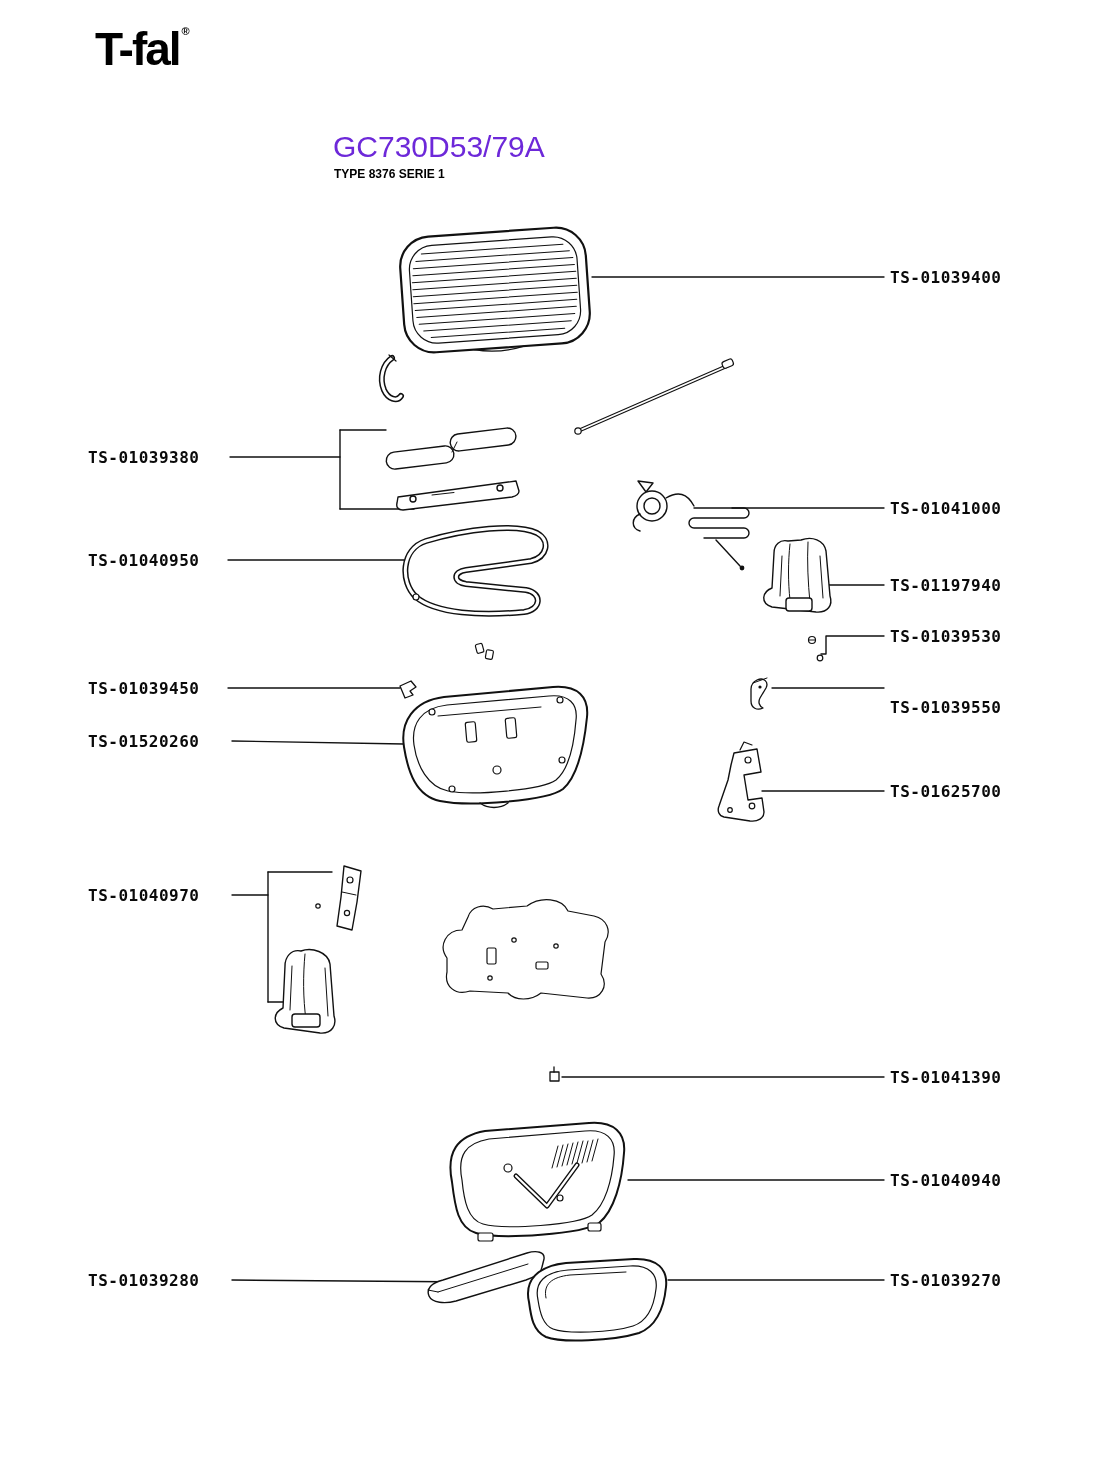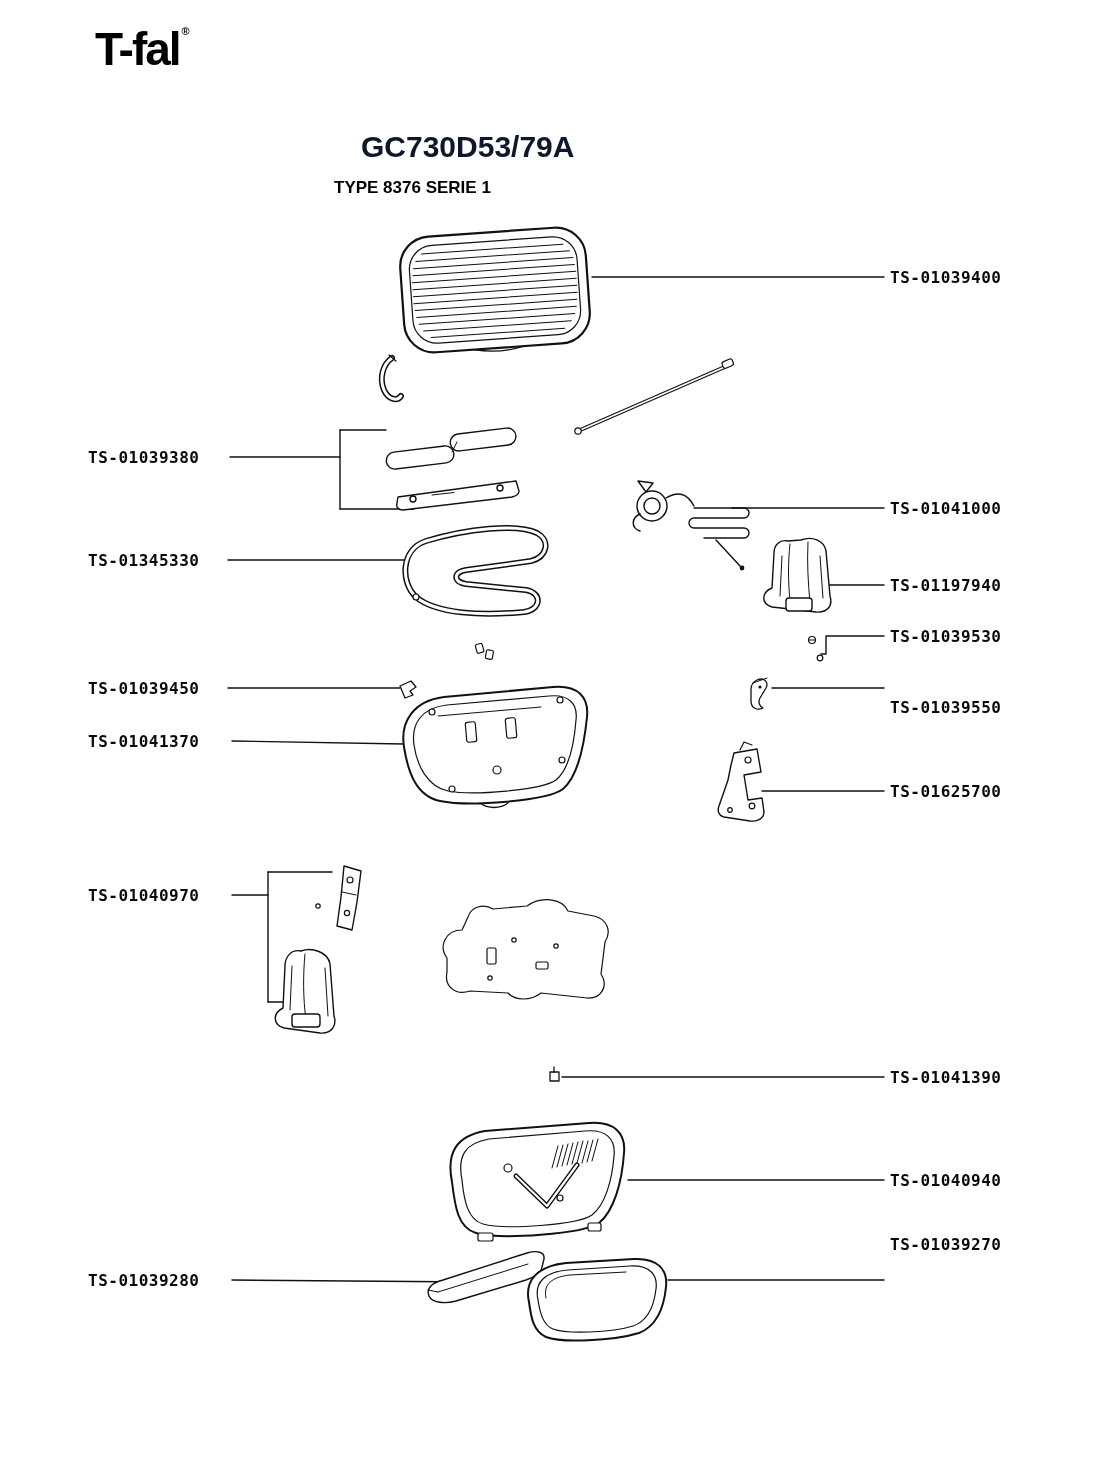--- a/index.html
+++ b/index.html
@@ -23,31 +23,30 @@
   }
   .logo sup{
     font-size:11px;
     letter-spacing:0;
     vertical-align:super;
     position:relative; top:-14px; left:2px;
   }
   .title{
     position:absolute;
     left:333px; top:130px;
-    font-weight:bold;
+    font-weight:normal;
     font-size:30px;
     letter-spacing:0px;
-    color:#0f172a;
-    margin-left:28px;
+    color:#6d28d9;
   }
   .subtitle{
     position:absolute;
-    left:334px; top:178px;
+    left:334px; top:167px;
     font-weight:bold;
-    font-size:17px;
+    font-size:12px;
     color:#000;
   }
   .part-label{
     position:absolute;
     font-family:"DejaVu Sans Mono","Liberation Mono",monospace;
     font-weight:bold;
     font-size:16px;
     letter-spacing:0.5px;
     white-space:nowrap;
     color:#0a0a0a;
@@ -268,29 +267,29 @@
       <path stroke-width="1.2" d="M538,1300 C534,1282 545,1272 568,1270 L630,1266 C649,1265 658,1274 656,1289 C654,1306 648,1321 633,1326 C611,1333 566,1334 553,1329 C543,1325 540,1313 538,1300 Z"></path>
       <path stroke-width="1" d="M546,1298 C543,1284 552,1277 570,1275 L626,1272" fill="none"></path>
     </g>
   </svg>
 
   <div class="logo"><span>T-fal</span><sup>®</sup></div>
   <div class="title">GC730D53/79A</div>
   <div class="subtitle">TYPE 8376 SERIE 1</div>
 
   <div class="part-label lab-left" style="top:448px">TS-01039380</div>
-  <div class="part-label lab-left" style="top:551px">TS-01345330</div>
+  <div class="part-label lab-left" style="top:551px">TS-01040950</div>
   <div class="part-label lab-left" style="top:679px">TS-01039450</div>
-  <div class="part-label lab-left" style="top:732px">TS-01041370</div>
+  <div class="part-label lab-left" style="top:732px">TS-01520260</div>
   <div class="part-label lab-left" style="top:886px">TS-01040970</div>
   <div class="part-label lab-left" style="top:1271px">TS-01039280</div>
 
   <div class="part-label lab-right" style="top:268px">TS-01039400</div>
   <div class="part-label lab-right" style="top:499px">TS-01041000</div>
   <div class="part-label lab-right" style="top:576px">TS-01197940</div>
   <div class="part-label lab-right" style="top:627px">TS-01039530</div>
   <div class="part-label lab-right" style="top:698px">TS-01039550</div>
   <div class="part-label lab-right" style="top:782px">TS-01625700</div>
   <div class="part-label lab-right" style="top:1068px">TS-01041390</div>
   <div class="part-label lab-right" style="top:1171px">TS-01040940</div>
-  <div class="part-label lab-right" style="top:1235px">TS-01039270</div>
+  <div class="part-label lab-right" style="top:1271px">TS-01039270</div>
 
 </div>
 
 </body></html>

